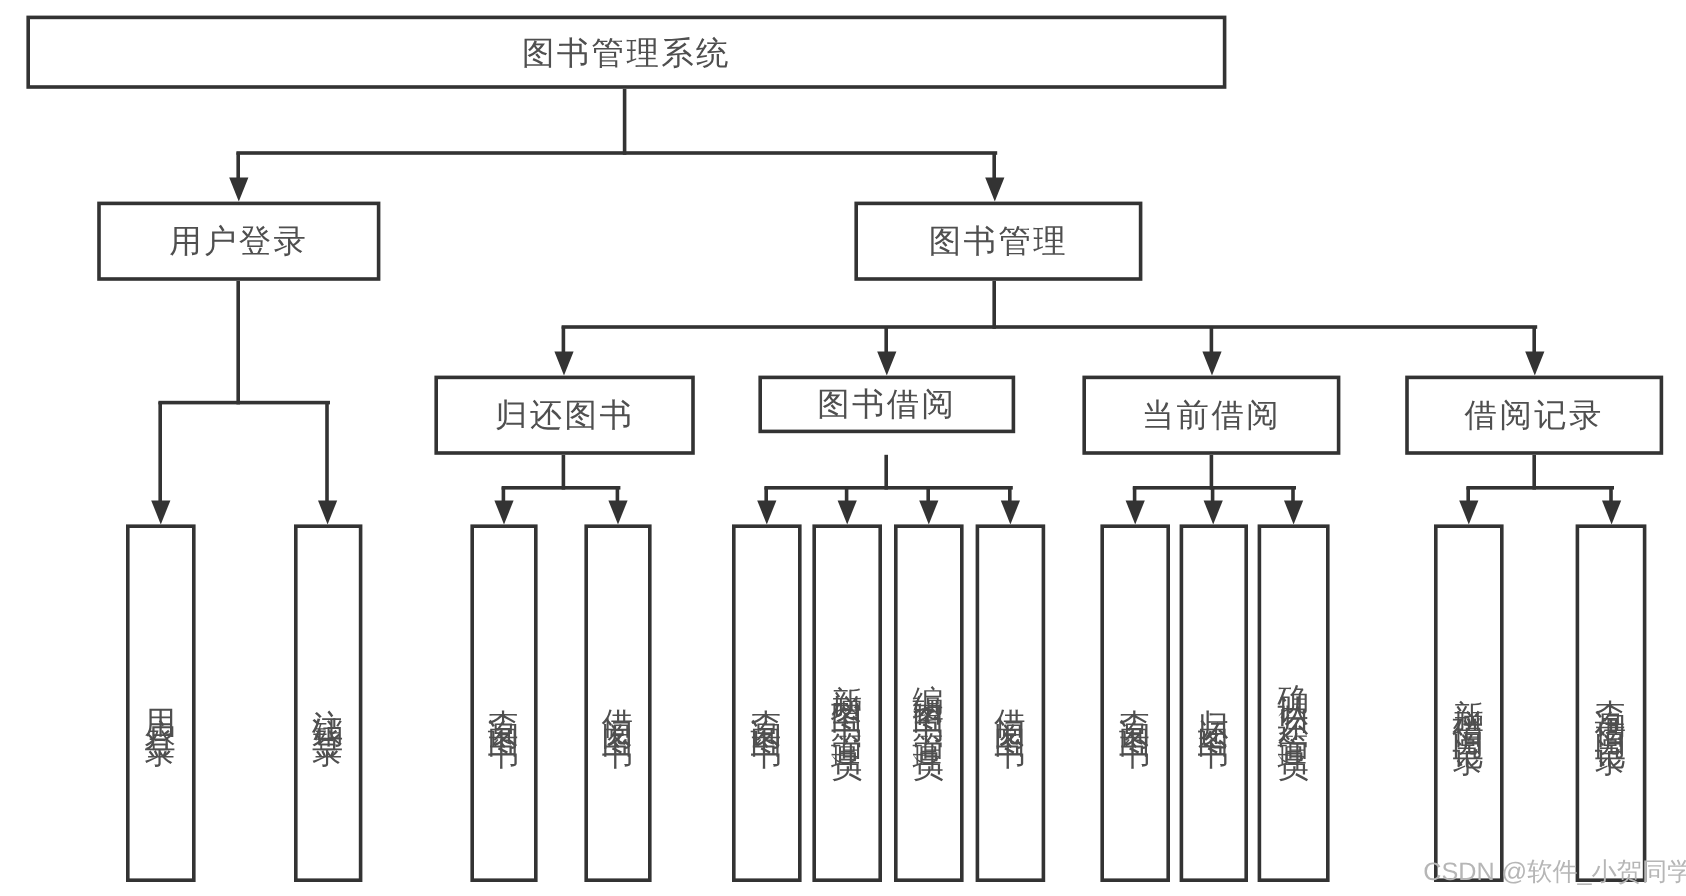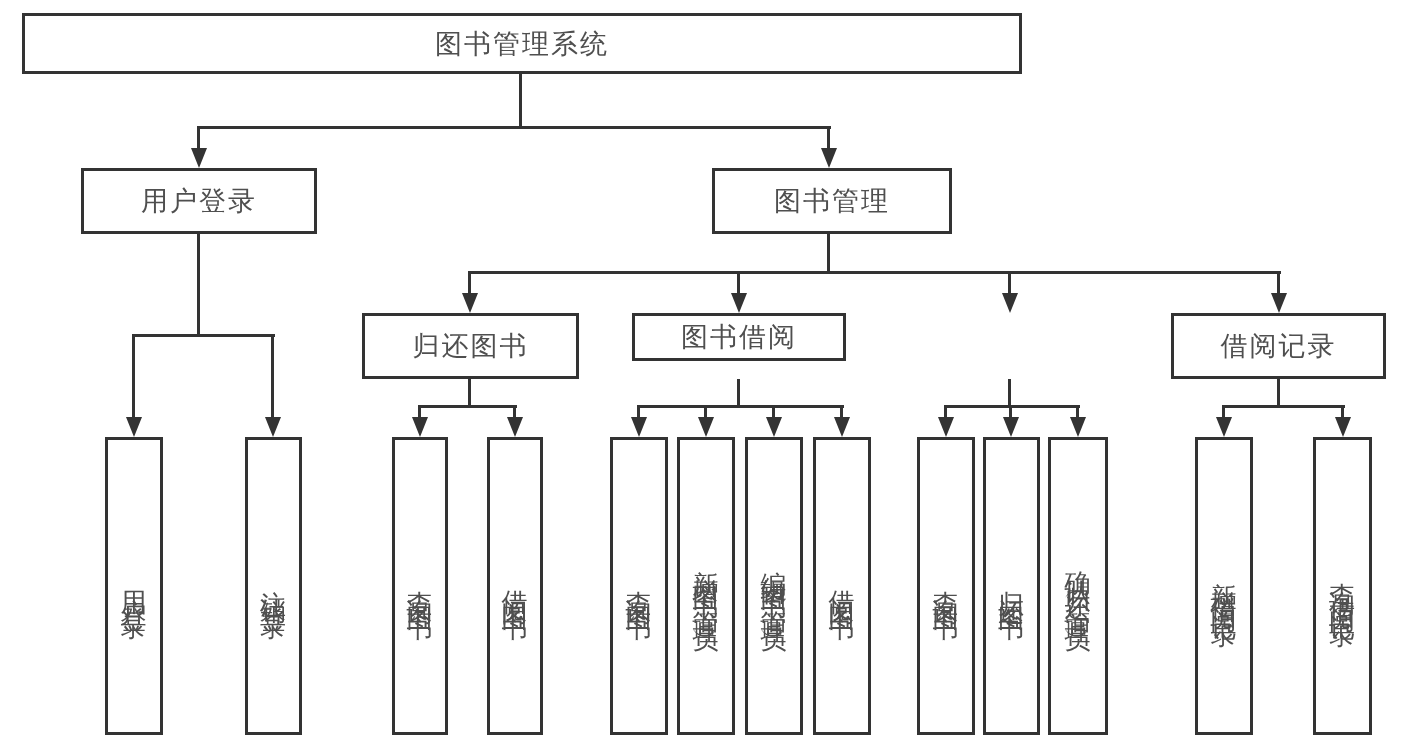--- a/index.html
+++ b/index.html
@@ -79,20 +79,23 @@
   </div>
   <div class="box hbox" style="left:712px;top:168px;width:240px;height:66px">
     <span>图书管理</span>
   </div>
 
   <div class="box hbox" style="left:362px;top:313px;width:217px;height:66px">
     <span>归还图书</span>
   </div>
   <div class="box hbox" style="left:632px;top:313px;width:214px;height:48px">
     <span>图书借阅</span>
+  </div>
+  <div class="box hbox" style="left:902px;top:313px;width:215px;height:66px">
+    <span>当前借阅</span>
   </div>
   <div class="box hbox" style="left:1171px;top:313px;width:215px;height:66px">
     <span>借阅记录</span>
   </div>
 
   <div class="box vbox" style="left:105px;top:437px;width:58px;height:298px">
     <span>用户登录</span>
   </div>
   <div class="box vbox" style="left:245px;top:437px;width:57px;height:298px">
     <span>注销登录</span>
@@ -183,13 +186,14 @@
       <div class="vline" style="left: 1076px; top: 406px; width: 3px; height: 17px;"></div>
       <div class="arrowhead" style="left: 1070px; top: 417px;"></div>
       <div class="vline" style="left: 1277px; top: 379px; width: 3px; height: 29px;"></div>
       <div class="hline" style="left: 1222px; top: 405px; width: 123px; height: 3px;"></div>
       <div class="vline" style="left: 1222px; top: 406px; width: 3px; height: 17px;"></div>
       <div class="arrowhead" style="left: 1216px; top: 417px;"></div>
       <div class="vline" style="left: 1341px; top: 406px; width: 3px; height: 17px;"></div>
       <div class="arrowhead" style="left: 1335px; top: 417px;"></div>
     </div>
 
+  <div class="watermark">CSDN @软件_小贺同学</div>
 </div>
 
 </body></html>

